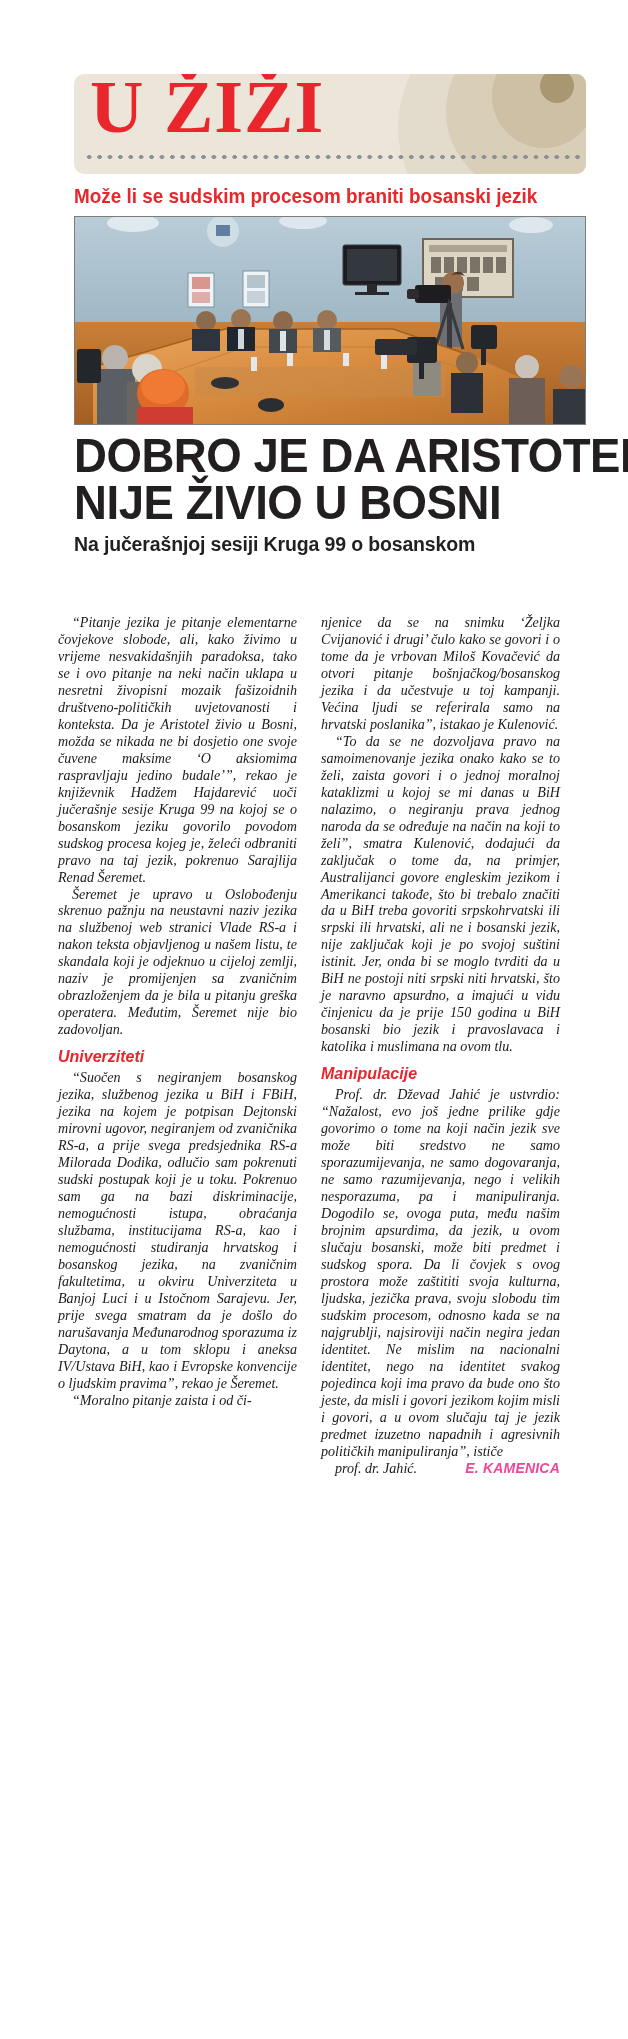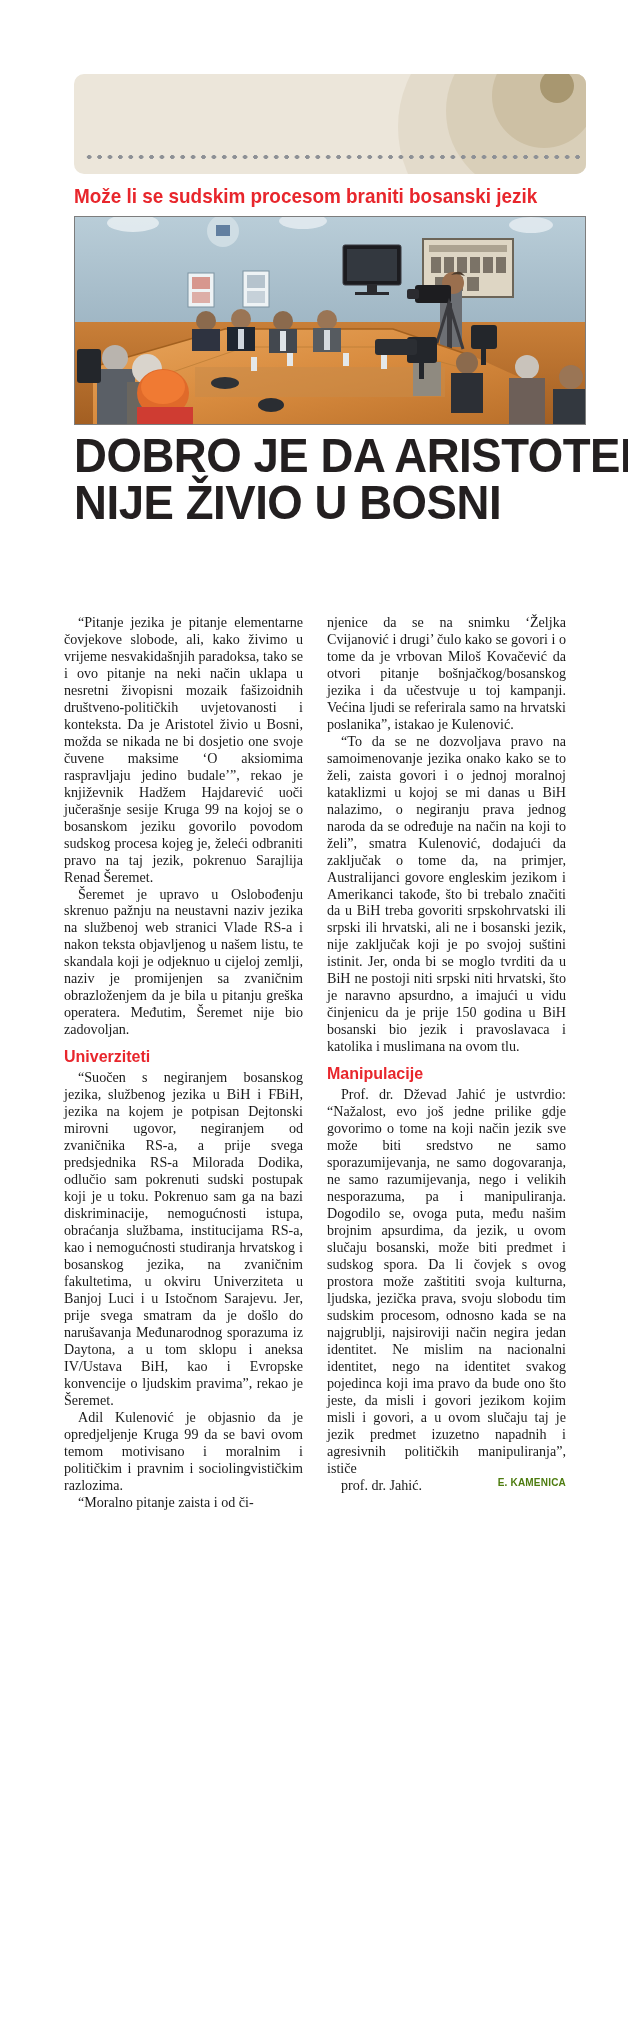--- a/index.html
+++ b/index.html
@@ -132,25 +132,26 @@
     font-size: 19.5px;
     line-height: 1.21;
     color: #231f20;
     letter-spacing: -0.15px;
   }
   .deck .dk-line { display: block; white-space: nowrap; }
 
   
   .cols {
     position: absolute;
-    left: 64px;
+    left: 58px;
     top: 614px;
     width: 504px;
     display: flex;
     gap: 24px;
+    font-style: italic;
   }
   .col {
     width: 239px;
   }
   .col p {
     margin: 0;
     font-family: "Liberation Serif", serif;
     font-size: 14.1px;
     line-height: 1.205;
     color: #1a1a1a;
@@ -166,39 +167,40 @@
     font-weight: bold;
     font-size: 16px !important;
     line-height: 1.2 !important;
     color: #e8262c !important;
     text-align: center;
     text-indent: 0 !important;
   }
   .byline {
     font-family: "Liberation Sans", sans-serif;
     font-weight: bold;
-    font-size: 10px;
-    color: #4d7c0f;
+    font-size: 14px;
+    color: #ec4899;
     letter-spacing: 0.2px;
   }
   .last-line {
     display: flex;
     justify-content: space-between;
     align-items: flex-start;
     text-indent: 0;
   }
 </style>
 </head>
 <body>
 
 <div class="masthead">
   <div class="ring ring-1"></div>
   <div class="ring ring-2"></div>
   <div class="ring ring-3"></div>
   <div class="ring ring-4"></div>
+  <div class="masthead-title">U ŽIŽI</div>
   <div class="dotline"></div>
 </div>
 
 <div class="kicker">Može li se sudskim procesom braniti bosanski jezik</div>
 
 <div class="photo">
   <svg width="510" height="207" viewBox="0 0 510 207">
     <defs>
       <linearGradient id="wall" x1="0" y1="0" x2="0" y2="1">
         <stop offset="0" stop-color="#b9cdd8"></stop>
@@ -342,30 +344,30 @@
     </g>
   </svg>
 </div>
 
 <div class="headline">
   <span class="hl-line">DOBRO JE DA ARISTOTEL</span>
   <span class="hl-line">NIJE ŽIVIO U BOSNI</span>
 </div>
 
 <div class="deck">
+  <span class="dk-line">Na jučerašnjoj sesiji Kruga 99 o bosanskom</span>
 </div>
 
 <div class="cols">
 
   <div class="col">
     <p>“Pitanje jezika je pitanje elementarne čovjekove slobode, ali, kako živimo u vrijeme nesvakidašnjih paradoksa, tako se i ovo pitanje na neki način uklapa u nesretni živopisni mozaik fašizoidnih društveno-političkih uvjetovanosti i konteksta. Da je Aristotel živio u Bosni, možda se nikada ne bi dosjetio one svoje čuvene maksime ‘O aksiomima raspravljaju jedino budale’”, rekao je književnik Hadžem Hajdarević uoči jučerašnje sesije Kruga 99 na kojoj se o bosanskom jeziku govorilo povodom sudskog procesa kojeg je, želeći odbraniti pravo na taj jezik, pokrenuo Sarajlija Renad Šeremet.</p>
     <p>Šeremet je upravo u Oslobođenju skrenuo pažnju na neustavni naziv jezika na službenoj web stranici Vlade RS-a i nakon teksta objavljenog u našem listu, te skandala koji je odjeknuo u cijeloj zemlji, naziv je promijenjen sa zvaničnim obrazloženjem da je bila u pitanju greška operatera. Međutim, Šeremet nije bio zadovoljan.</p>
     <p class="subhead">Univerziteti</p>
     <p>“Suočen s negiranjem bosanskog jezika, službenog jezika u BiH i FBiH, jezika na kojem je potpisan Dejtonski mirovni ugovor, negiranjem od zvaničnika RS-a, a prije svega predsjednika RS-a Milorada Dodika, odlučio sam pokrenuti sudski postupak koji je u toku. Pokrenuo sam ga na bazi diskriminacije, nemogućnosti istupa, obraćanja službama, institucijama RS-a, kao i nemogućnosti studiranja hrvatskog i bosanskog jezika, na zvaničnim fakultetima, u okviru Univerziteta u Banjoj Luci i u Istočnom Sarajevu. Jer, prije svega smatram da je došlo do narušavanja Međunarodnog sporazuma iz Daytona, a u tom sklopu i aneksa IV/Ustava BiH, kao i Evropske konvencije o ljudskim pravima”, rekao je Šeremet.</p>
-    <p>Adil Kulenović je objasnio da je opredjeljenje Kruga 99 da se bavi ovom temom motivisano i moralnim i političkim i pravnim i sociolingvističkim razlozima.</p>
     <p>“Moralno pitanje zaista i od či-</p>
   </div>
 
   <div class="col">
     <p class="no-indent">njenice da se na snimku ‘Željka Cvijanović i drugi’ čulo kako se govori i o tome da je vrbovan Miloš Kovačević da otvori pitanje bošnjačkog/bosanskog jezika i da učestvuje u toj kampanji. Većina ljudi se referirala samo na hrvatski poslanika”, istakao je Kulenović.</p>
     <p>“To da se ne dozvoljava pravo na samoimenovanje jezika onako kako se to želi, zaista govori i o jednoj moralnoj kataklizmi u kojoj se mi danas u BiH nalazimo, o negiranju prava jednog naroda da se određuje na način na koji to želi”, smatra Kulenović, dodajući da zaključak o tome da, na primjer, Australijanci govore engleskim jezikom i Amerikanci takođe, što bi trebalo značiti da u BiH treba govoriti srpskohrvatski ili srpski ili hrvatski, ali ne i bosanski jezik, nije zaključak koji je po svojoj suštini istinit. Jer, onda bi se moglo tvrditi da u BiH ne postoji niti srpski niti hrvatski, što je naravno apsurdno, a imajući u vidu činjenicu da je prije 150 godina u BiH bosanski bio jezik i pravoslavaca i katolika i muslimana na ovom tlu.</p>
     <p class="subhead">Manipulacije</p>
     <p>Prof. dr. Dževad Jahić je ustvrdio: “Nažalost, evo još jedne prilike gdje govorimo o tome na koji način jezik sve može biti sredstvo ne samo sporazumijevanja, ne samo dogovaranja, ne samo razumijevanja, nego i velikih nesporazuma, pa i manipuliranja. Dogodilo se, ovoga puta, među našim brojnim apsurdima, da jezik, u ovom slučaju bosanski, može biti predmet i sudskog spora. Da li čovjek s ovog prostora može zaštititi svoja kulturna, ljudska, jezička prava, svoju slobodu tim sudskim procesom, odnosno kada se na najgrublji, najsiroviji način negira jedan identitet. Ne mislim na nacionalni identitet, nego na identitet svakog pojedinca koji ima pravo da bude ono što jeste, da misli i govori jezikom kojim misli i govori, a u ovom slučaju taj je jezik predmet izuzetno napadnih i agresivnih političkih manipuliranja”, ističe</p>
     <p class="last-line">
       <span>prof. dr. Jahić.</span>

